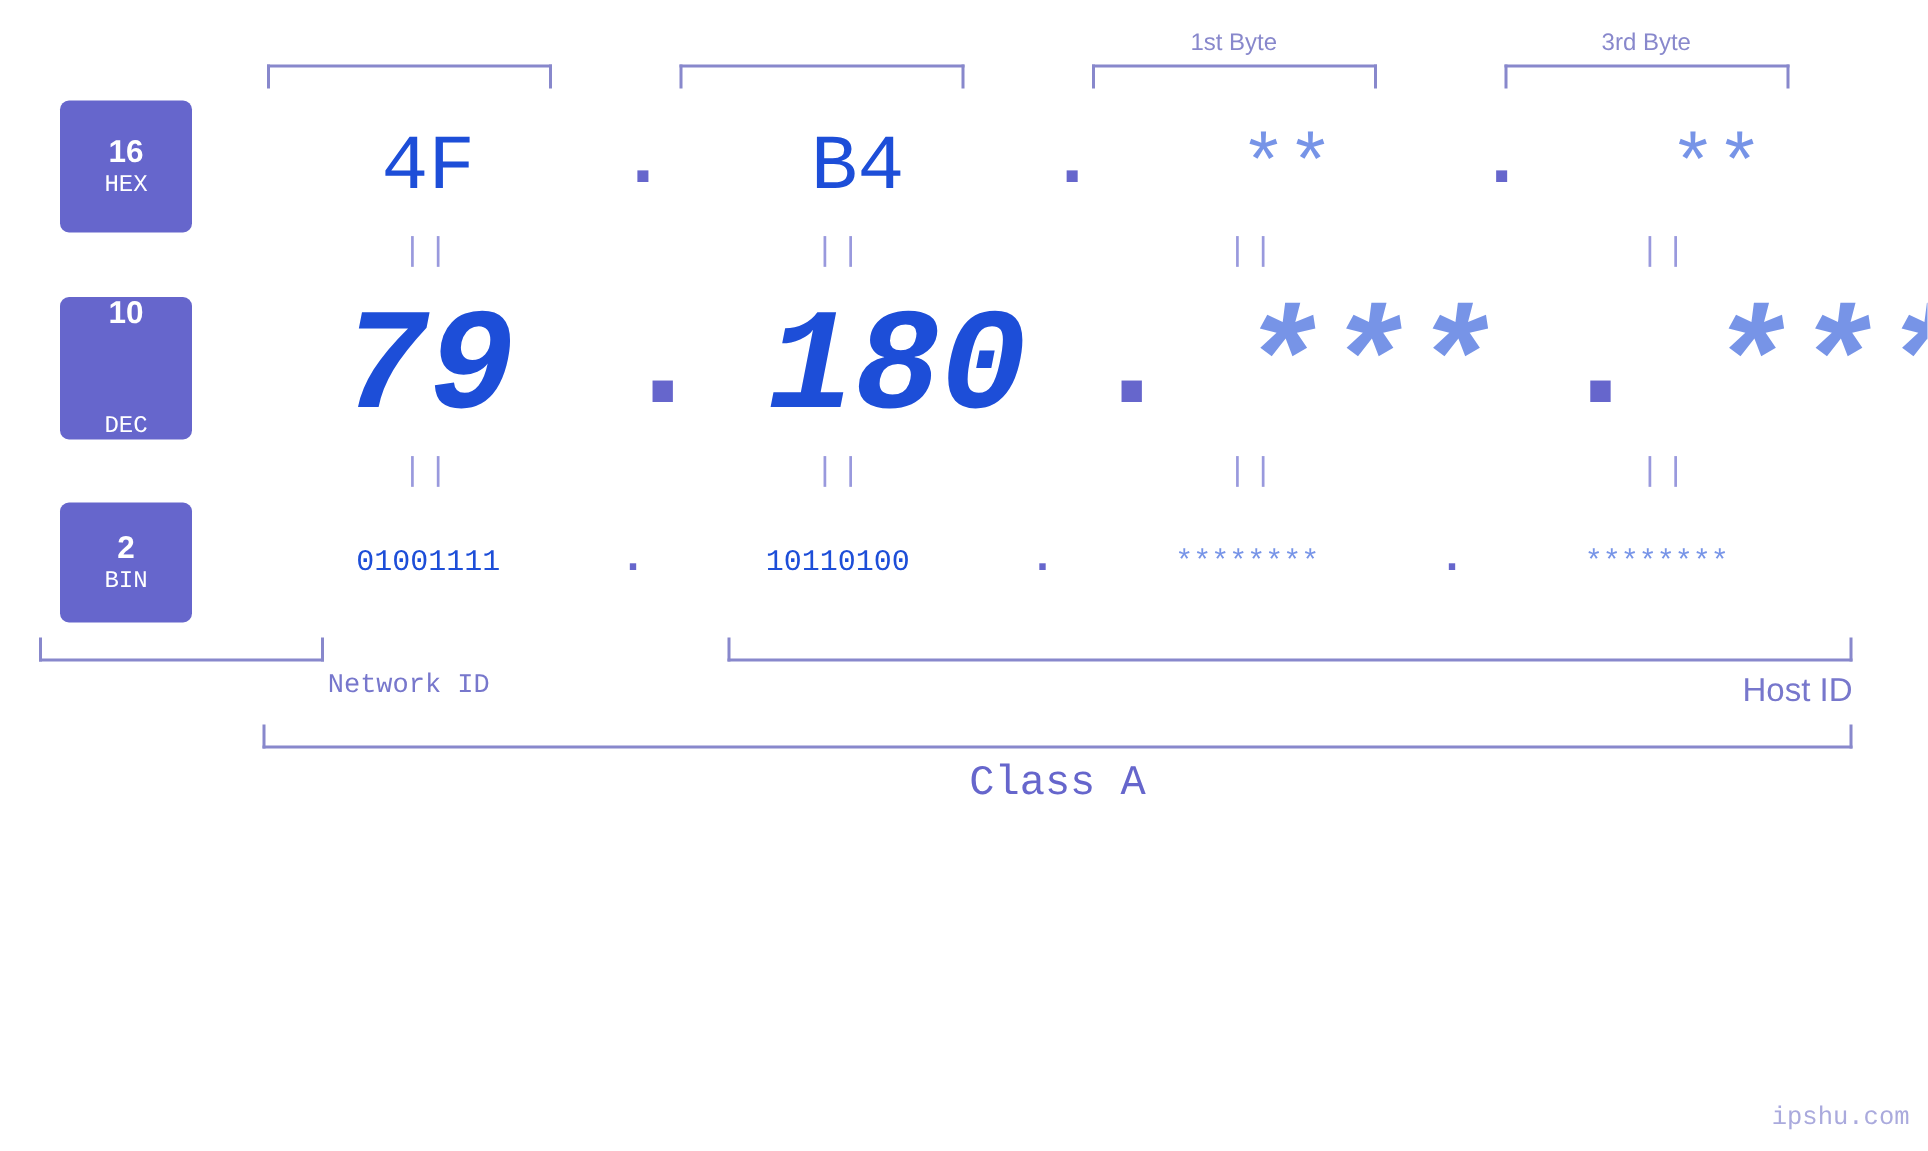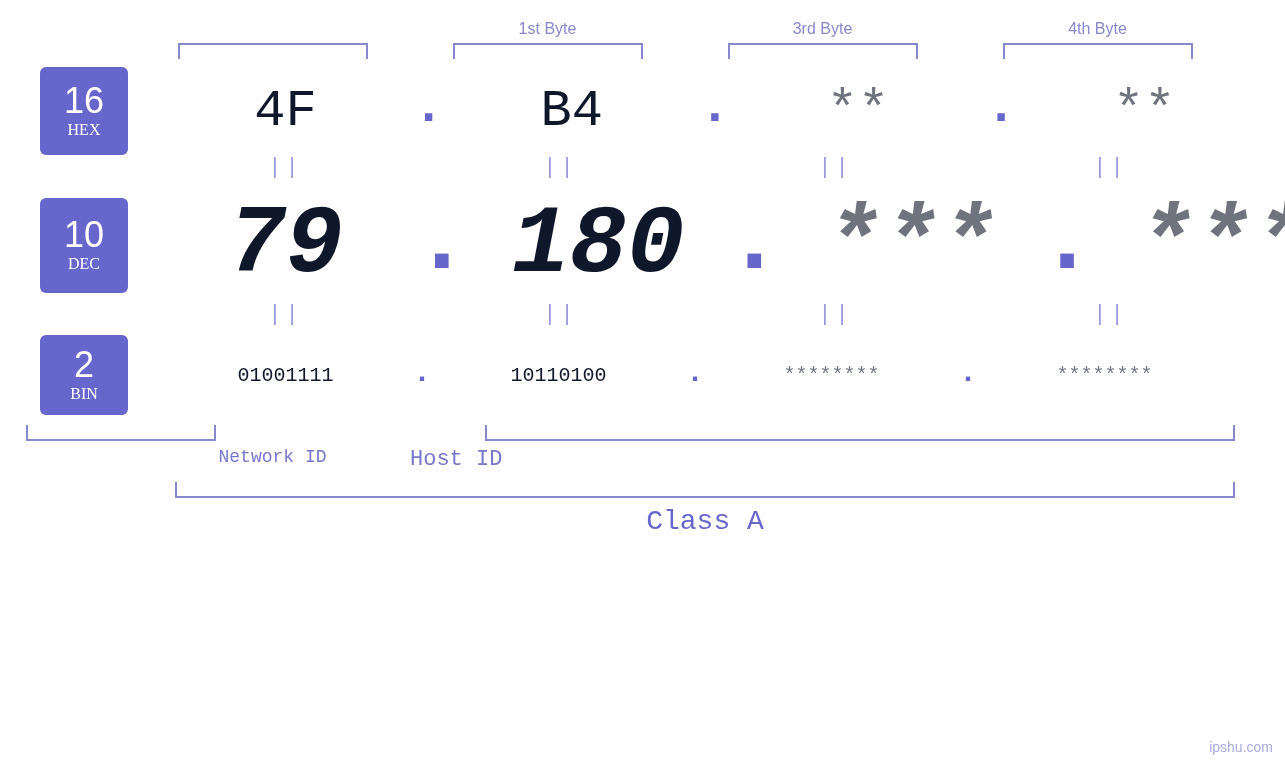--- a/index.html
+++ b/index.html
@@ -82,30 +82,30 @@
       display: flex;
       flex-direction: column;
       align-items: center;
       justify-content: center;
       margin-left: 40px;
       flex-shrink: 0;
     }
 
     .base-badge .base-num {
       color: white;
-      font-size: 36px;
-      font-weight: normal;
+      font-size: 21px;
+      font-weight: bold;
       font-family: Arial, sans-serif;
       line-height: 1;
     }
 
     .base-badge .base-label {
       color: white;
       font-size: 16px;
-      font-family: Liberation Serif, serif;
+      font-family: Liberation Mono, monospace;
       margin-top: 2px;
     }
 
     
     .values-row {
       display: flex;
       flex: 1;
       align-items: center;
       justify-content: flex-start;
       margin-left: 20px;
@@ -113,21 +113,21 @@
 
     .byte-cell {
       width: 275px;
       display: flex;
       align-items: center;
       justify-content: center;
       position: relative;
     }
 
     .byte-value {
-      color: #0f172a;
+      color: #1d4ed8;
       text-align: center;
     }
 
     .byte-value.hex {
       font-size: 52px;
       font-family: 'Courier New', monospace;
     }
 
     .byte-value.dec {
       font-size: 96px;
@@ -214,24 +214,24 @@
     .label-network {
       width: 275px;
       text-align: center;
       color: #7777cc;
       font-size: 18px;
       font-family: 'Courier New', monospace;
     }
 
     .label-host {
       width: 550px;
-      text-align: left;
+      text-align: right;
       color: #7777cc;
       font-size: 22px;
-      font-family: Liberation Mono, monospace;
+      font-family: Liberation Sans, sans-serif;
     }
 
     
     .big-bottom-bracket-row {
       display: flex;
       width: 100%;
       justify-content: flex-end;
       padding-right: 50px;
       margin-top: 10px;
     }
@@ -260,22 +260,22 @@
       font-size: 28px;
       font-family: 'Courier New', monospace;
     }
 
     
     .watermark {
       position: absolute;
       bottom: 12px;
       right: 12px;
       color: #aaaadd;
-      font-size: 14px;
-      font-family: Liberation Sans, sans-serif;
+      font-size: 17px;
+      font-family: Liberation Mono, monospace;
     }
 
     .equals-row-wrapper {
       display: flex;
       width: 100%;
       padding-right: 50px;
       margin-left: 0;
     }
 
     .eq-spacer {
@@ -295,21 +295,20 @@
     }
   </style>
 </head>
 <body>
 
 <div class="main-container">
 
   <div class="byte-headers">
     <div class="byte-label">1st Byte</div>
     <div class="byte-label">3rd Byte</div>
-    <div class="byte-label">4th Byte</div>
   </div>
 
   <div class="brackets-row">
     <div class="bracket-cell">
         <div class="bracket"></div>
       </div>
     <div class="bracket-cell">
         <div class="bracket"></div>
       </div>
     <div class="bracket-cell">
@@ -356,21 +355,21 @@
       <div class="eq-cell">
           <span class="equals-sign">||</span>
         </div>
       <div class="eq-cell">
           <span class="equals-sign">||</span>
         </div>
     </div>
   </div>
 
   <div class="row-wrapper">
-    <div class="base-badge" style="height:95px;">
+    <div class="base-badge" style="height:95px;justify-content:space-between;">
       <span class="base-num">10</span>
       <span class="base-label">DEC</span>
     </div>
     <div class="values-row">
       <div class="byte-cell">
         <span class="byte-value dec">79</span>
       </div>
       <span class="dot-sep dec">.</span>
       <div class="byte-cell">
         <span class="byte-value dec">180</span>

